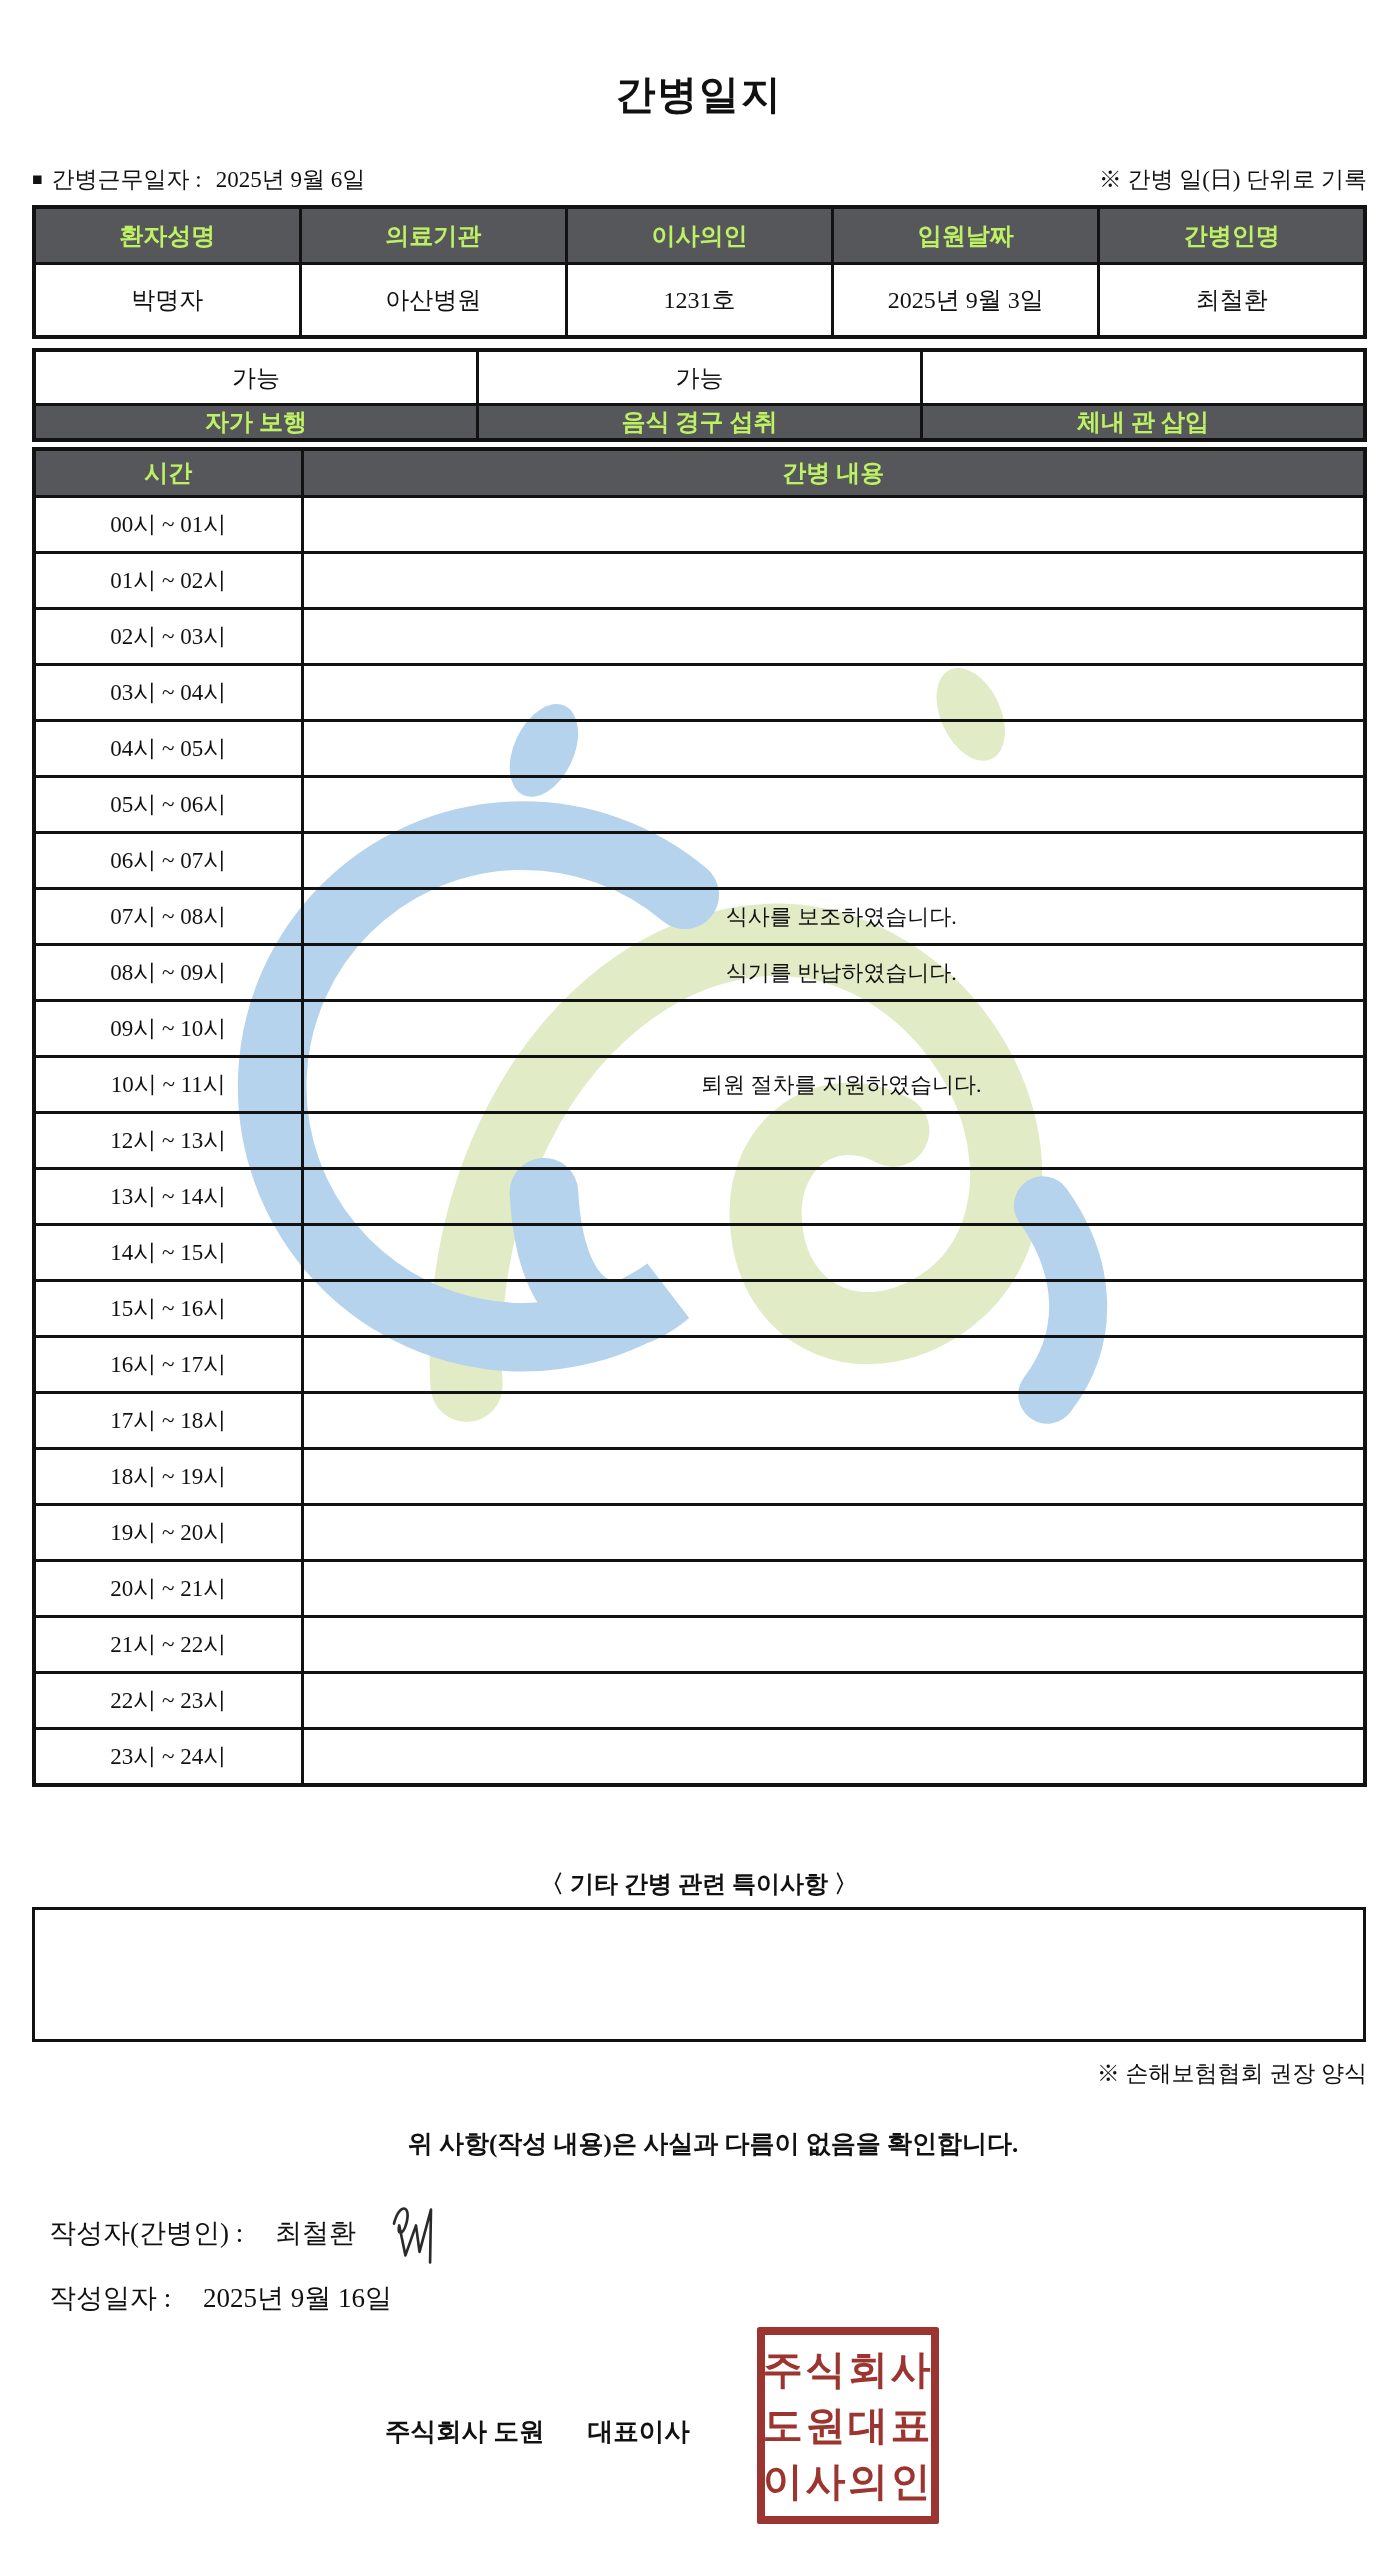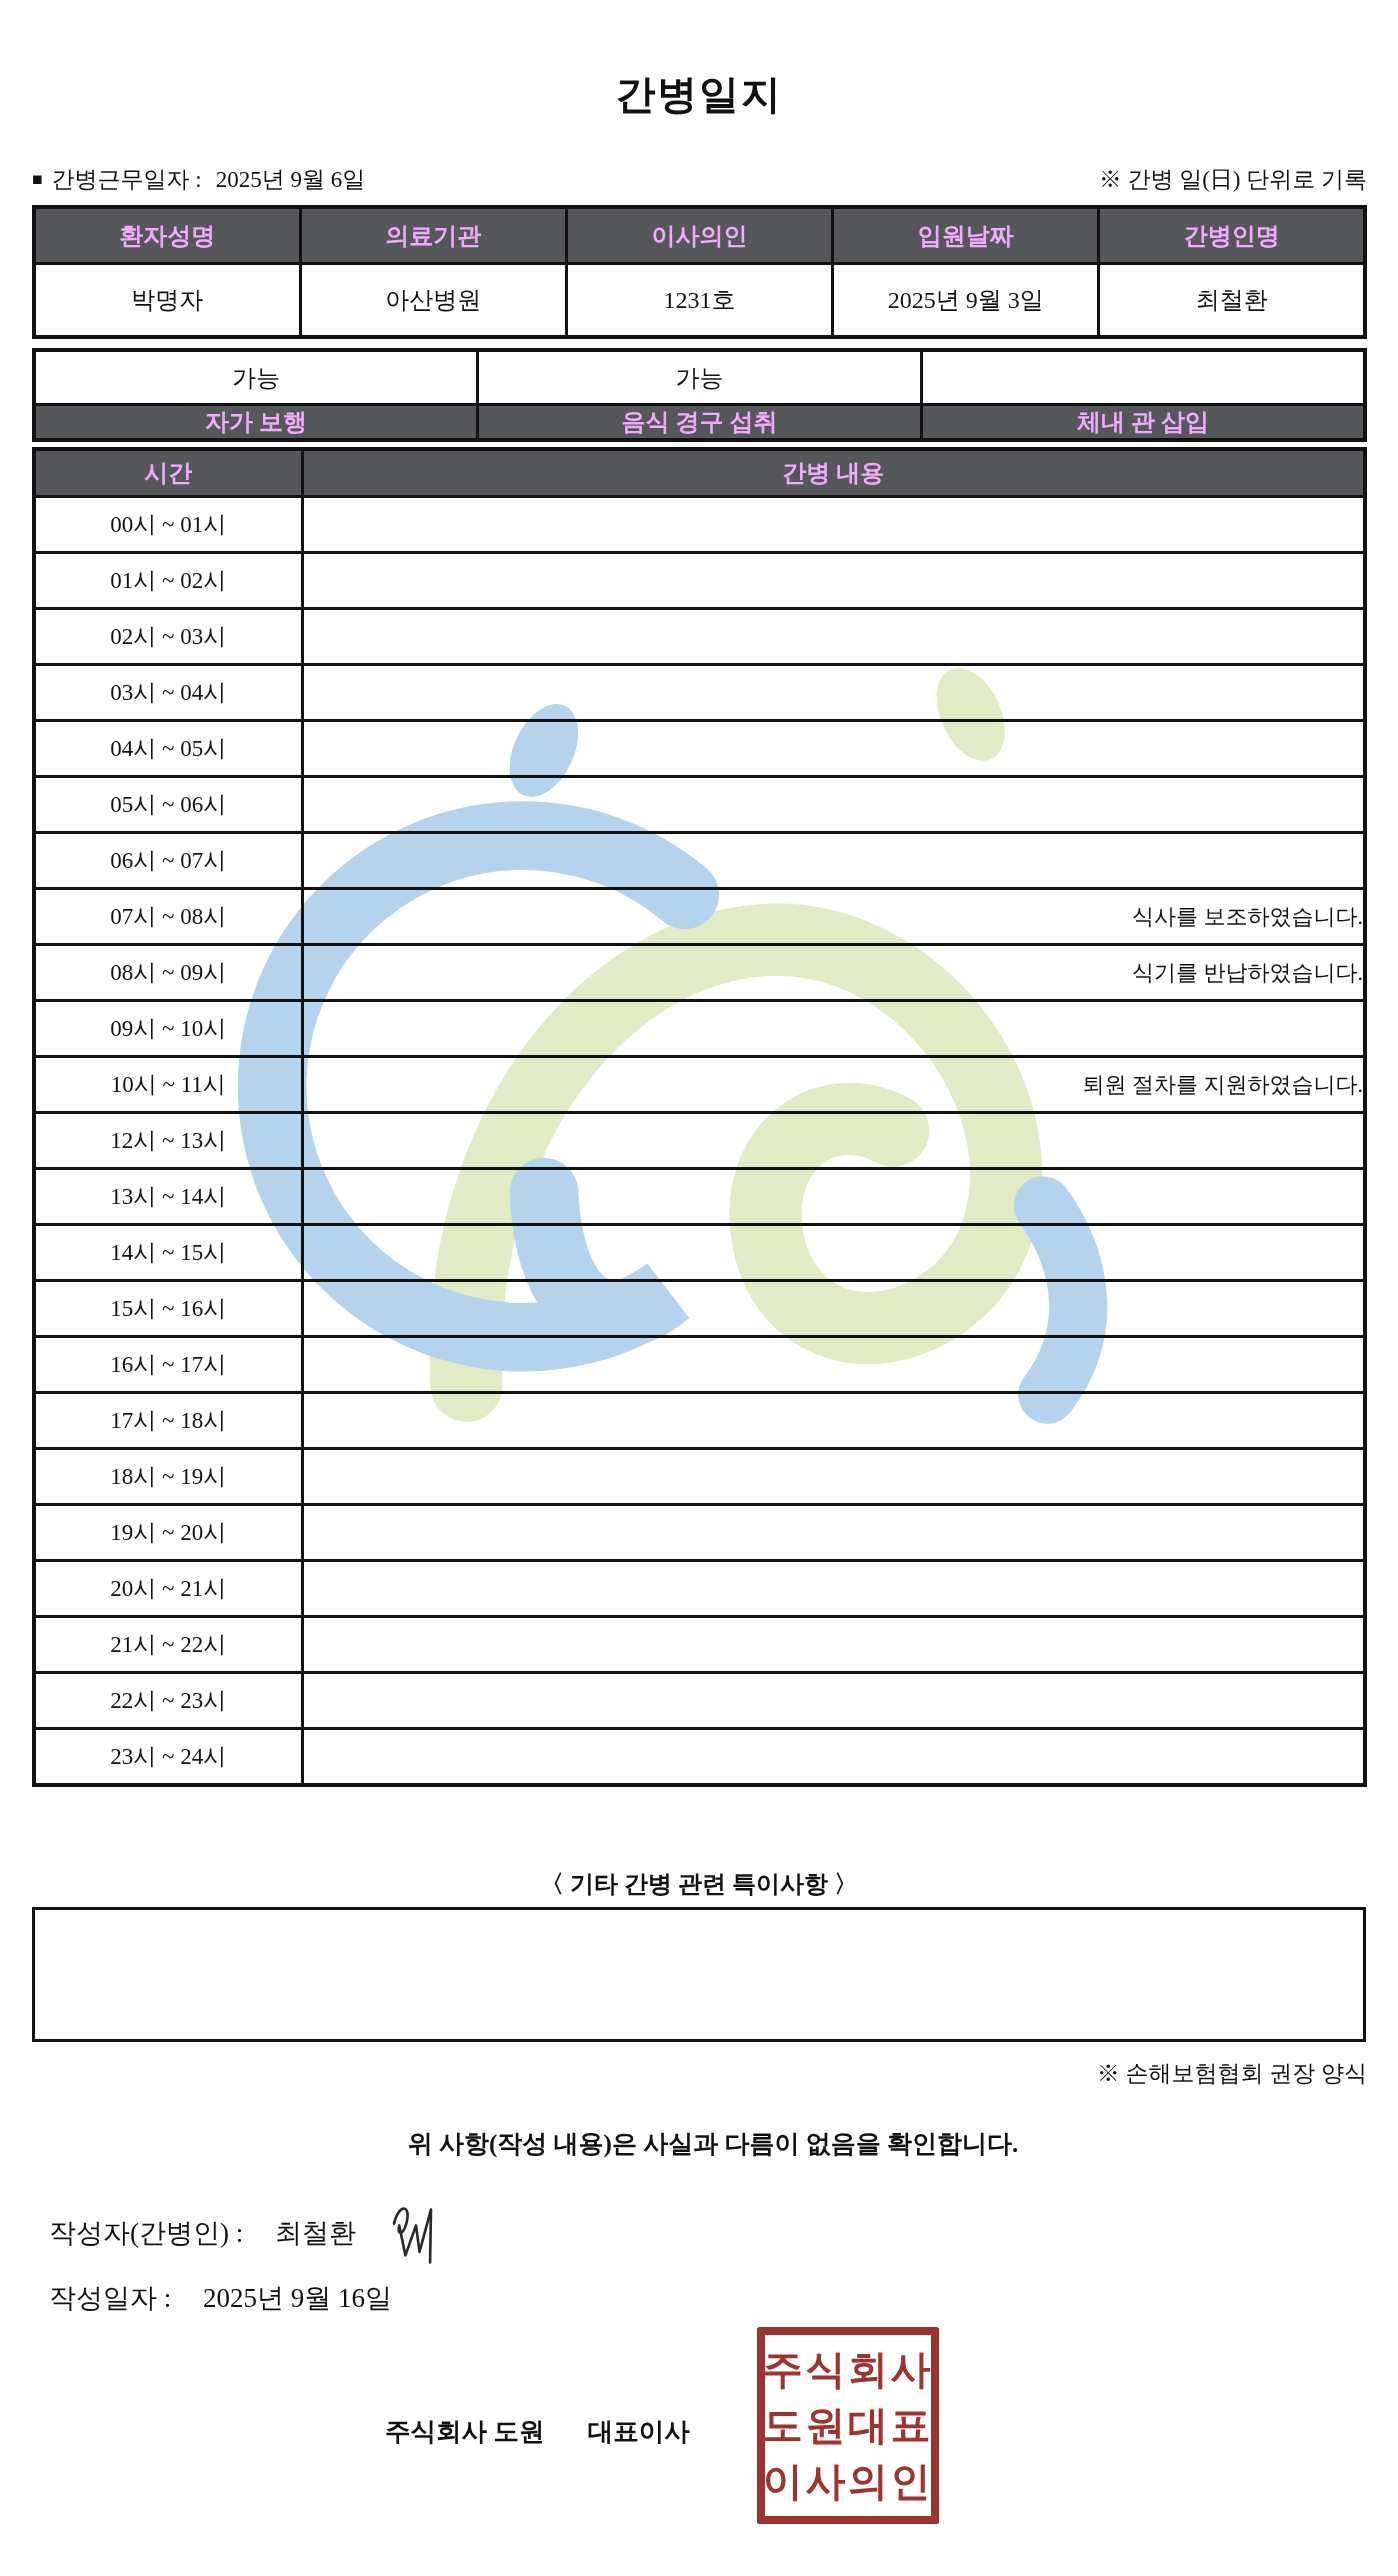--- a/index.html
+++ b/index.html
@@ -16,27 +16,27 @@
     justify-content:space-between;align-items:flex-end;z-index:2;}
   .meta-left{font-size:23px;display:flex;align-items:center;gap:8.8px;}
   .meta-left .bullet{font-size:17.6px;line-height:1;}
   .meta-left .val{margin-left:5.3px;}
   .meta-right{font-size:23px;}
   
   table.t{position:absolute;left:32px;width:1335px;border-collapse:collapse;
     table-layout:fixed;z-index:1;background:transparent;}
   table.t th,table.t td{border:3.5px solid #121212;text-align:center;vertical-align:middle;
     font-size:24px;padding:0;}
-  table.t th{background:#56575B;color:#f0abfc;font-weight:700;}
+  table.t th{background:#56575B;color:#bef264;font-weight:700;}
   table.t{border:4.4px solid #121212;}
   .t1{top:205px;} .t1 th{height:53px;} .t1 td{height:70px;background:transparent;}
   .t2{top:348px;} .t2 th{height:32px;} .t2 td{height:51px;background:transparent;}
   .t3{top:447px;} .t3 th{height:44px;} .t3 td{height:53px;background:transparent;}
   .t3 td.time{text-align:center;font-size:23px;}
-  .t3 td.content{text-align:right;padding-left:16px;font-size:22px;}
+  .t3 td.content{text-align:center;padding-left:16px;font-size:22px;}
   
   .notes-heading{position:absolute;top:1868px;left:0;width:100%;text-align:center;
     font-size:24px;font-weight:700;z-index:2;}
   .notes-box{position:absolute;top:1907px;left:32px;width:1328px;height:129px;
     border:3.5px solid #121212;background:#ffffff;z-index:1;}
   .form-note{position:absolute;top:2058px;left:32px;width:1335px;text-align:right;
     font-size:23px;z-index:2;}
   
   .confirmation{position:absolute;top:2127px;left:14px;width:100%;text-align:center;
     font-size:25px;font-weight:700;z-index:2;}

